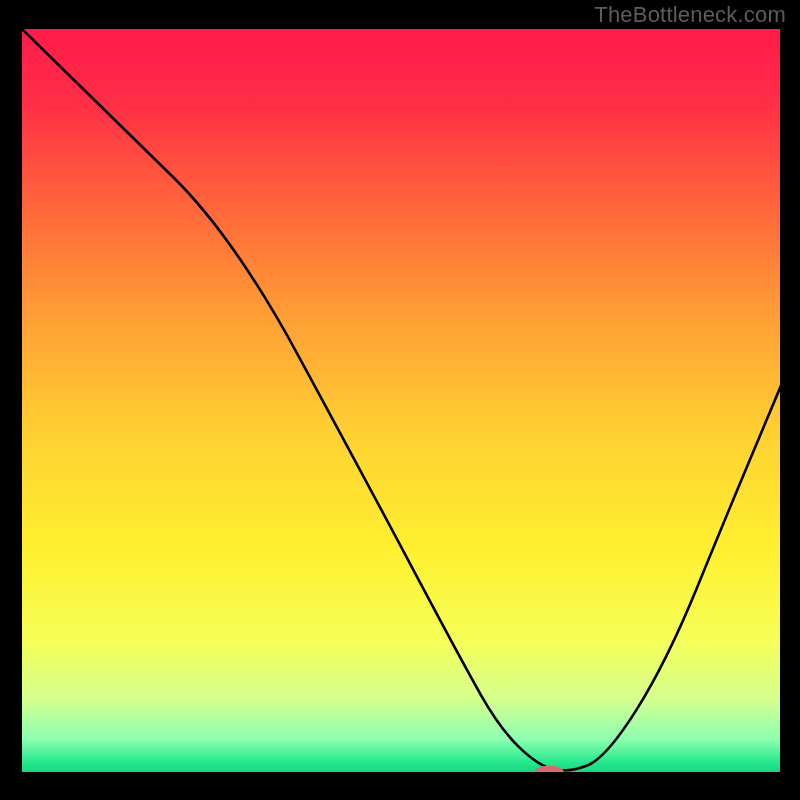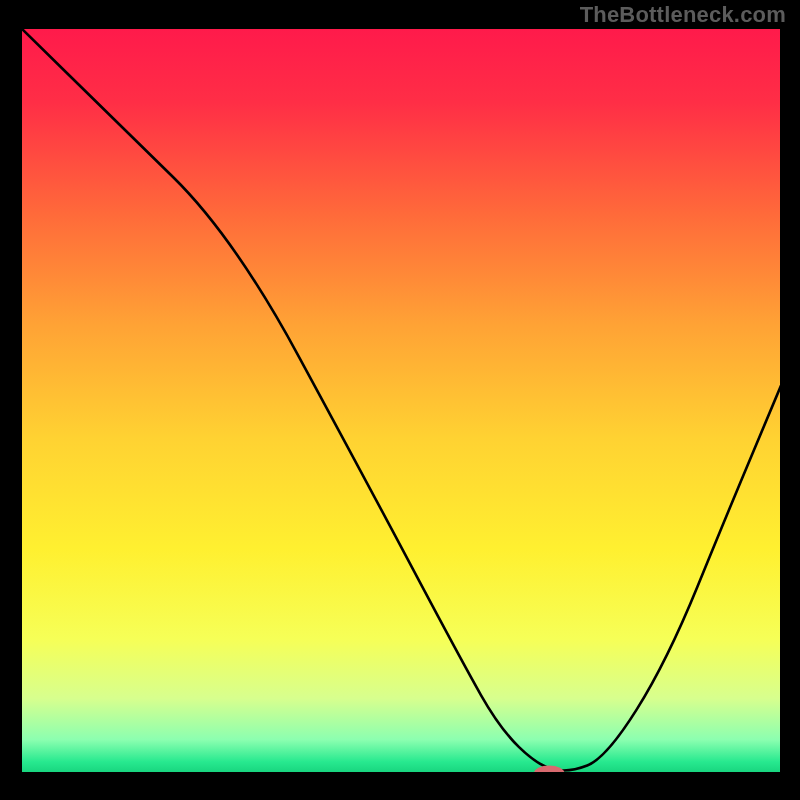--- a/index.html
+++ b/index.html
@@ -16,21 +16,21 @@
     width: 800px;
     height: 800px;
     background: #000;
   }
   .watermark {
     position: absolute;
     top: 2px;
     right: 14px;
     color: #5c5c5c;
     font-size: 22px;
-    font-weight: 700;
+    font-weight: 400;
     letter-spacing: 0.2px;
     z-index: 10;
   }
   svg {
     position: absolute;
     top: 0;
     left: 0;
   }
 </style>
 </head>

